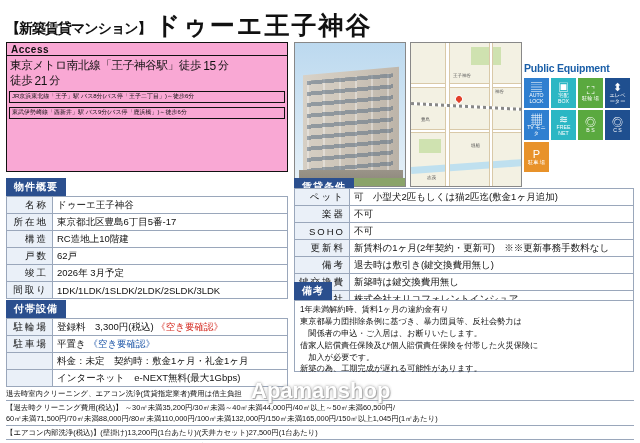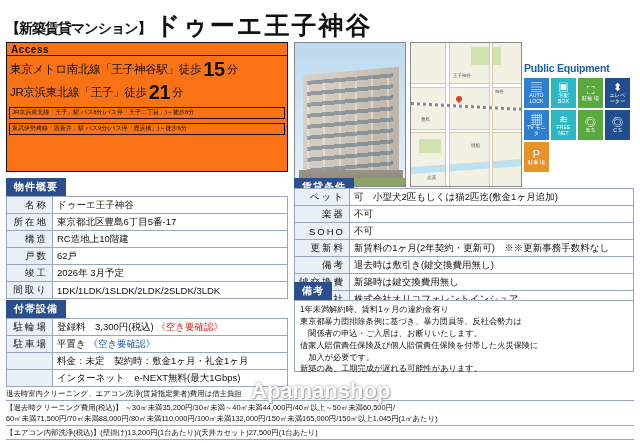--- a/index.html
+++ b/index.html
@@ -18,27 +18,27 @@
   .title-row {
     position:absolute; left:6px; top:4px; width:470px; height:34px;
     display:flex; align-items:flex-end; gap:4px;
   }
   .title-pre { font-size:14px; font-weight:bold; letter-spacing:-1px; }
   .title-main { font-size:25px; font-weight:bold; letter-spacing:2px; line-height:1; }
 
   
   .access-box {
     position:absolute; left:6px; top:42px; width:282px; height:130px;
-    border:1px solid #111; background:#f97316;
+    border:1px solid #111; background:#f9a8d4;
   }
   .access-label { font-size:10px; font-weight:bold; padding:1px 4px 0 4px; letter-spacing:.5px;}
   .access-line { border-top:1px solid #111; }
   .acc-main { padding:2px 3px 0 3px; }
   .acc-row { display:flex; align-items:center; font-size:11.5px; letter-spacing:-.3px; white-space:nowrap;}
-  .acc-row .num { font-size:20px; font-weight:bold; padding:0 2px; }
+  .acc-row .num { font-size:12px; font-weight:normal; padding:0 2px; }
   .acc-row .min { font-size:11px; }
   .acc-bus-block { border:1px solid #111; margin:3px 2px 0 2px; padding:1px 2px; font-size:6px; line-height:1.3;}
   .acc-bus-block2 { border:1px solid #111; margin:4px 2px 0 2px; padding:1px 2px; font-size:6px; line-height:1.3;}
 
   
   .photo {
     position:absolute; left:294px; top:42px; width:112px; height:145px;
     border:1px solid #888; overflow:hidden; background:#cfe3f2;
   }
   .bldg-sky { position:absolute; inset:0; background:linear-gradient(#bcd9ef,#e7f1f8); }
@@ -152,21 +152,20 @@
     <div class="access-label">Access</div>
     <div class="access-line"></div>
     <div class="acc-main">
       <div class="acc-row">
         <span>東京メトロ南北線「王子神谷駅」</span>
         <span>徒歩</span>
         <span class="num">15</span>
         <span class="min">分</span>
       </div>
       <div class="acc-row">
-        <span>JR京浜東北線「王子」</span>
         <span>徒歩</span>
         <span class="num">21</span>
         <span class="min">分</span>
       </div>
     </div>
     <div class="acc-bus-block">JR京浜東北線「王子」駅   バス8分(バス停「王子二丁目」)～徒歩6分</div>
     <div class="acc-bus-block2">東武伊勢崎線「西新井」駅   バス9分(バス停「鹿浜橋」)～徒歩6分</div>
   </div>
 
   <div class="photo">

